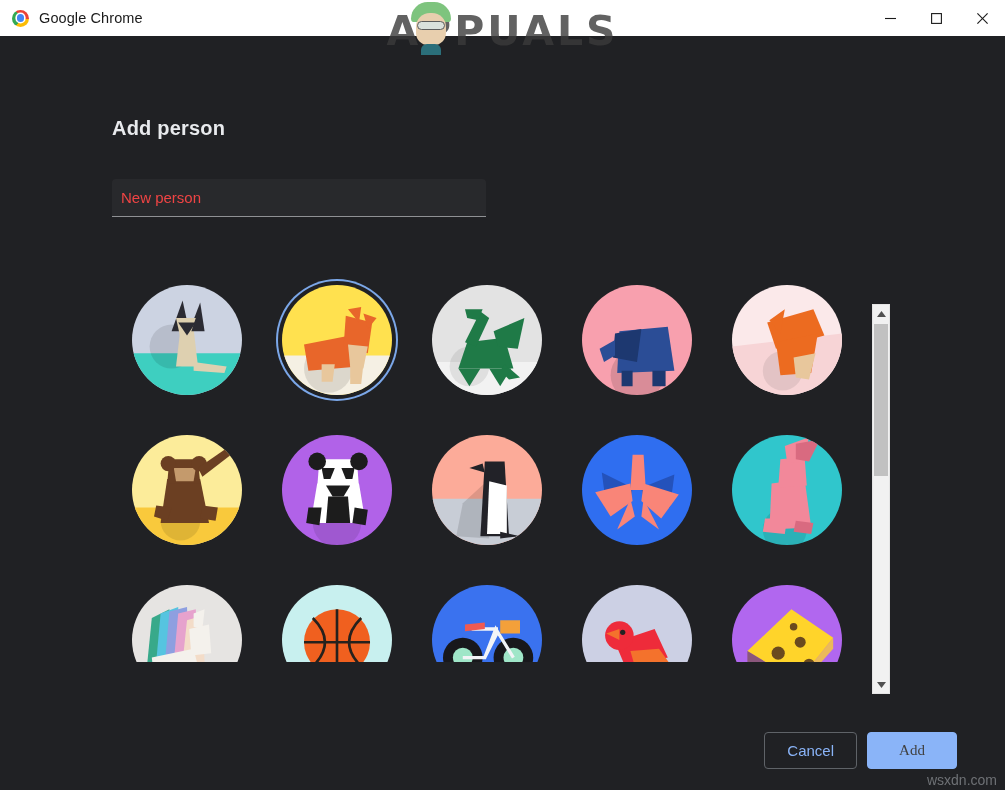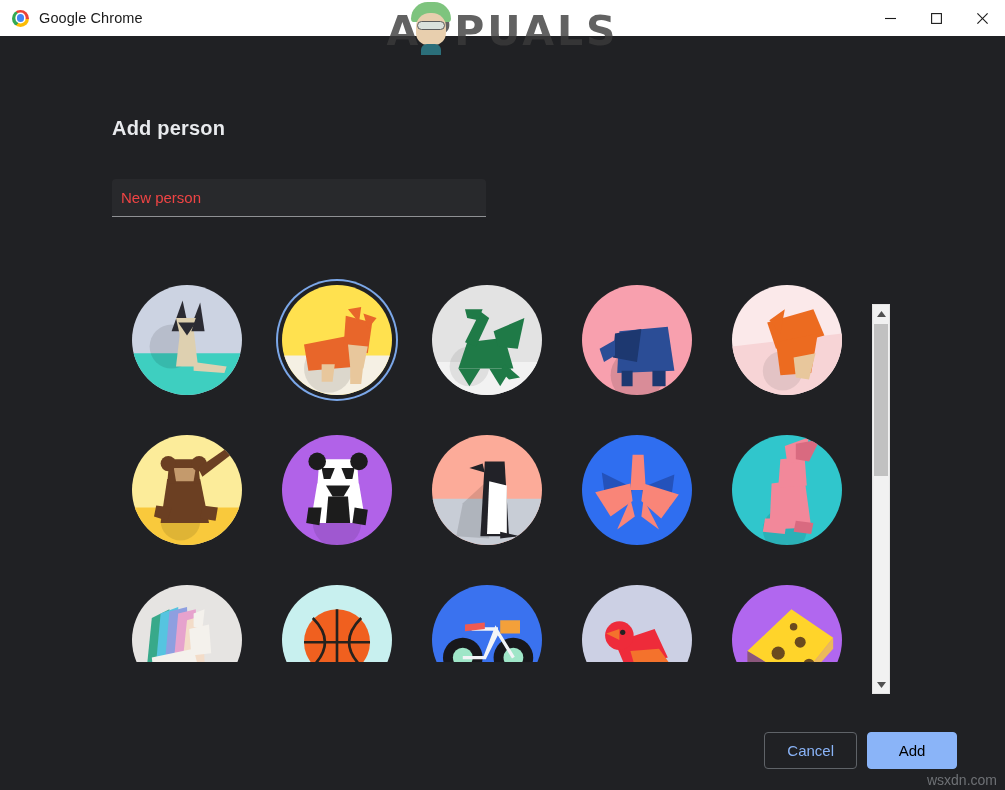--- a/index.html
+++ b/index.html
@@ -304,21 +304,22 @@
     padding: 8px 22px;
   }
   .btn-cancel {
     background: transparent;
     border: 1px solid #5f6368;
     color: #8ab4f8;
   }
   .btn-add {
     background: #8ab4f8;
     border: 1px solid #8ab4f8;
-    color: #000000;
+    color: #404040;
+    font-family: Liberation Serif, serif;
   }
 </style>
 </head>
 <body>
 
 <div id="app">
 
   <div class="titlebar">
     <div class="titlebar-left">
       <div class="chrome-logo"></div>

